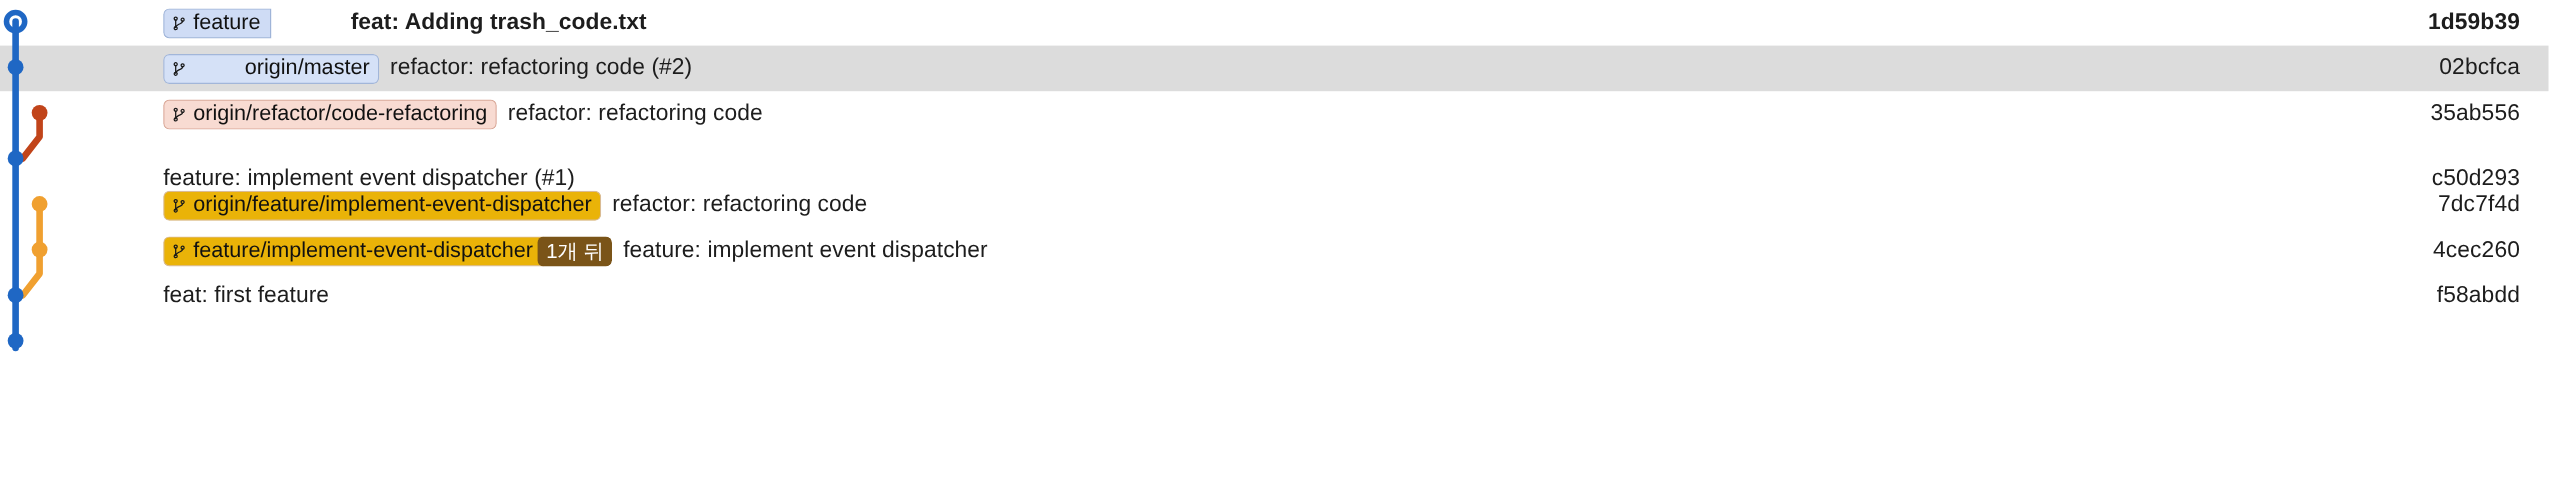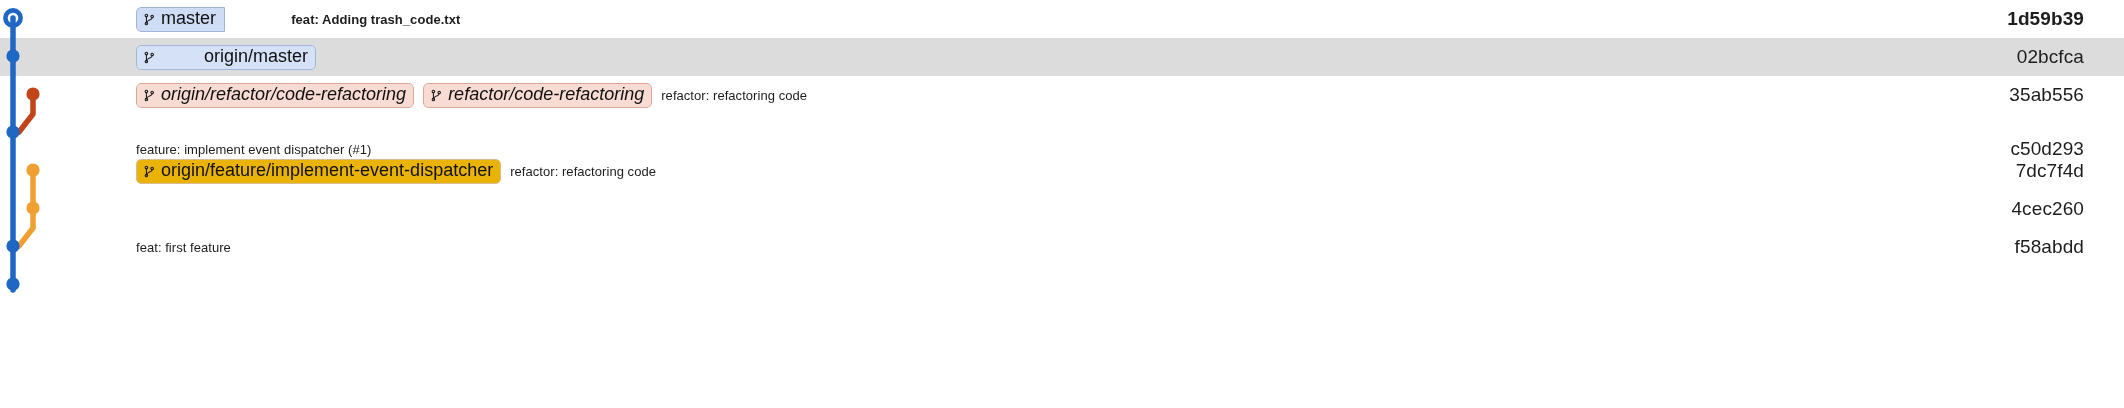--- a/index.html
+++ b/index.html
@@ -58,32 +58,32 @@
     flex: 1 1 auto;
     display: flex;
     align-items: center;
     min-width: 0;
     gap: 0px;
     overflow: hidden;
     white-space: nowrap;
   }
   .row-hash {
     flex: 0 0 auto;
-    padding-right: 40px;
+    padding-right: 24px;
     font-size: 19px;
     color: #1d1d1d;
     letter-spacing: 0.1px;
   }
   .row.head .row-hash,
   .row.head .commit-subject {
     font-weight: bold;
   }
 
   .commit-subject {
-    font-size: 13px;
+    font-size: 19px;
     color: #1d1d1d;
     letter-spacing: 0.05px;
     overflow: hidden;
     text-overflow: ellipsis;
   }
 
   
   .ref {
     display: inline-flex;
     align-items: stretch;
@@ -128,21 +128,20 @@
   
   .ref.remote-blue .ref-body {
     background: #d5e1f7;
     border-color: #a2b6d9;
     gap: 48px;
   }
   
   .ref.pink .ref-body {
     background: #f8dbd2;
     border-color: #d9a898;
-    font-style: italic;
   }
   
   .ref.tan .ref-body {
     background: #eab308;
     border-color: #d9bb94;
   }
 
   
   .ref-count {
     display: inline-flex;
@@ -182,21 +181,21 @@
                 <svg viewBox="0 0 16 16" width="13" height="15" aria-hidden="true">
                   <g fill="none" stroke="#1a1a1a" stroke-width="1.3" stroke-linecap="round">
                     <path d="M4.2 4.4 L4.2 12.2"></path>
                     <path d="M11.3 5.4 C11.3 8.2 8.6 8.3 7.0 9.1 C5.6 9.8 4.3 10.6 4.3 12.0"></path>
                   </g>
                   <circle cx="4.2" cy="3.1" r="1.55" fill="none" stroke="#1a1a1a" stroke-width="1.3"></circle>
                   <circle cx="11.3" cy="4.2" r="1.55" fill="none" stroke="#1a1a1a" stroke-width="1.3"></circle>
                   <circle cx="4.2" cy="12.9" r="1.55" fill="none" stroke="#1a1a1a" stroke-width="1.3"></circle>
                 </svg>
               </span>
-              <span class="ref-name">master</span>
+              <span class="ref-name">feature</span>
             </span>
             <span class="ref-count ahead">1개 앞</span>
           </span>
           <span class="commit-subject">feat: Adding trash_code.txt</span>
         </div>
         <div class="row-hash">1d59b39</div>
       </div>
       <div class="row selected" style="top: 38px;">
         <div class="row-graph-pad"></div>
         <div class="row-main">
@@ -209,20 +208,21 @@
                     <path d="M11.3 5.4 C11.3 8.2 8.6 8.3 7.0 9.1 C5.6 9.8 4.3 10.6 4.3 12.0"></path>
                   </g>
                   <circle cx="4.2" cy="3.1" r="1.55" fill="none" stroke="#1a1a1a" stroke-width="1.3"></circle>
                   <circle cx="11.3" cy="4.2" r="1.55" fill="none" stroke="#1a1a1a" stroke-width="1.3"></circle>
                   <circle cx="4.2" cy="12.9" r="1.55" fill="none" stroke="#1a1a1a" stroke-width="1.3"></circle>
                 </svg>
               </span>
               <span class="ref-name">origin/master</span>
             </span>
           </span>
+          <span class="commit-subject">refactor: refactoring code (#2)</span>
         </div>
         <div class="row-hash">02bcfca</div>
       </div>
       <div class="row" style="top: 76px;">
         <div class="row-graph-pad"></div>
         <div class="row-main">
           <span class="ref pink">
             <span class="ref-body">
               <span class="ref-icon">
                 <svg viewBox="0 0 16 16" width="13" height="15" aria-hidden="true">
@@ -231,36 +231,20 @@
                     <path d="M11.3 5.4 C11.3 8.2 8.6 8.3 7.0 9.1 C5.6 9.8 4.3 10.6 4.3 12.0"></path>
                   </g>
                   <circle cx="4.2" cy="3.1" r="1.55" fill="none" stroke="#1a1a1a" stroke-width="1.3"></circle>
                   <circle cx="11.3" cy="4.2" r="1.55" fill="none" stroke="#1a1a1a" stroke-width="1.3"></circle>
                   <circle cx="4.2" cy="12.9" r="1.55" fill="none" stroke="#1a1a1a" stroke-width="1.3"></circle>
                 </svg>
               </span>
               <span class="ref-name">origin/refactor/code-refactoring</span>
             </span>
           </span>
-          <span class="ref pink">
-            <span class="ref-body">
-              <span class="ref-icon">
-                <svg viewBox="0 0 16 16" width="13" height="15" aria-hidden="true">
-                  <g fill="none" stroke="#1a1a1a" stroke-width="1.3" stroke-linecap="round">
-                    <path d="M4.2 4.4 L4.2 12.2"></path>
-                    <path d="M11.3 5.4 C11.3 8.2 8.6 8.3 7.0 9.1 C5.6 9.8 4.3 10.6 4.3 12.0"></path>
-                  </g>
-                  <circle cx="4.2" cy="3.1" r="1.55" fill="none" stroke="#1a1a1a" stroke-width="1.3"></circle>
-                  <circle cx="11.3" cy="4.2" r="1.55" fill="none" stroke="#1a1a1a" stroke-width="1.3"></circle>
-                  <circle cx="4.2" cy="12.9" r="1.55" fill="none" stroke="#1a1a1a" stroke-width="1.3"></circle>
-                </svg>
-              </span>
-              <span class="ref-name">refactor/code-refactoring</span>
-            </span>
-          </span>
           <span class="commit-subject">refactor: refactoring code</span>
         </div>
         <div class="row-hash">35ab556</div>
       </div>
       <div class="row" style="top: 114px; margin-top: 16px;">
         <div class="row-graph-pad"></div>
         <div class="row-main">
           <span class="commit-subject">feature: implement event dispatcher (#1)</span>
         </div>
         <div class="row-hash">c50d293</div>
@@ -284,20 +268,38 @@
               <span class="ref-name">origin/feature/implement-event-dispatcher</span>
             </span>
           </span>
           <span class="commit-subject">refactor: refactoring code</span>
         </div>
         <div class="row-hash">7dc7f4d</div>
       </div>
       <div class="row" style="top: 190px;">
         <div class="row-graph-pad"></div>
         <div class="row-main">
+          <span class="ref tan has-count">
+            <span class="ref-body">
+              <span class="ref-icon">
+                <svg viewBox="0 0 16 16" width="13" height="15" aria-hidden="true">
+                  <g fill="none" stroke="#1a1a1a" stroke-width="1.3" stroke-linecap="round">
+                    <path d="M4.2 4.4 L4.2 12.2"></path>
+                    <path d="M11.3 5.4 C11.3 8.2 8.6 8.3 7.0 9.1 C5.6 9.8 4.3 10.6 4.3 12.0"></path>
+                  </g>
+                  <circle cx="4.2" cy="3.1" r="1.55" fill="none" stroke="#1a1a1a" stroke-width="1.3"></circle>
+                  <circle cx="11.3" cy="4.2" r="1.55" fill="none" stroke="#1a1a1a" stroke-width="1.3"></circle>
+                  <circle cx="4.2" cy="12.9" r="1.55" fill="none" stroke="#1a1a1a" stroke-width="1.3"></circle>
+                </svg>
+              </span>
+              <span class="ref-name">feature/implement-event-dispatcher</span>
+            </span>
+            <span class="ref-count behind">1개 뒤</span>
+          </span>
+          <span class="commit-subject">feature: implement event dispatcher</span>
         </div>
         <div class="row-hash">4cec260</div>
       </div>
       <div class="row" style="top: 228px;">
         <div class="row-graph-pad"></div>
         <div class="row-main">
           <span class="commit-subject">feat: first feature</span>
         </div>
         <div class="row-hash">f58abdd</div>
       </div>

